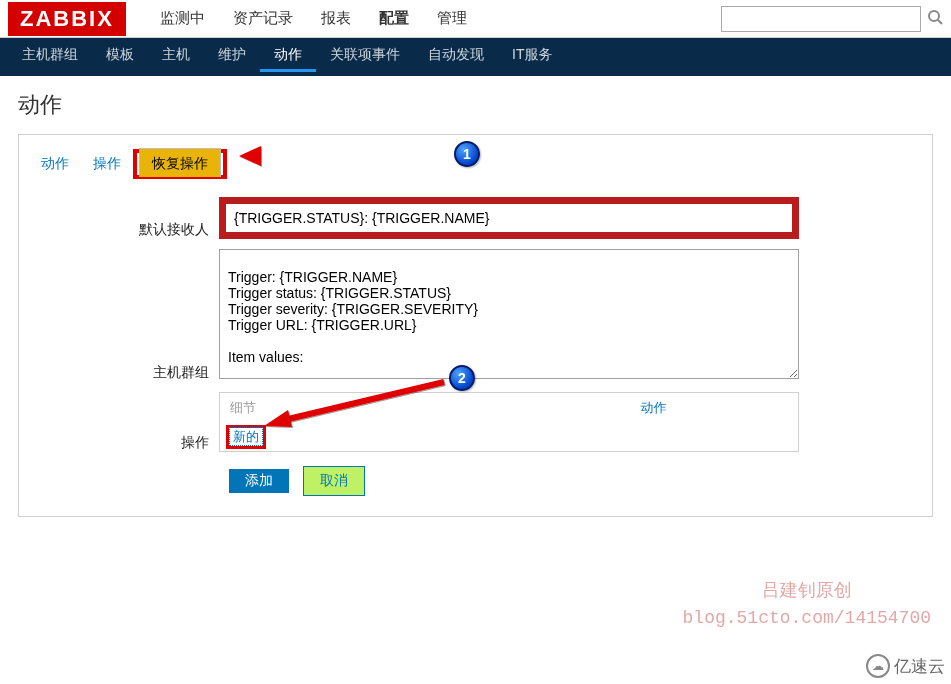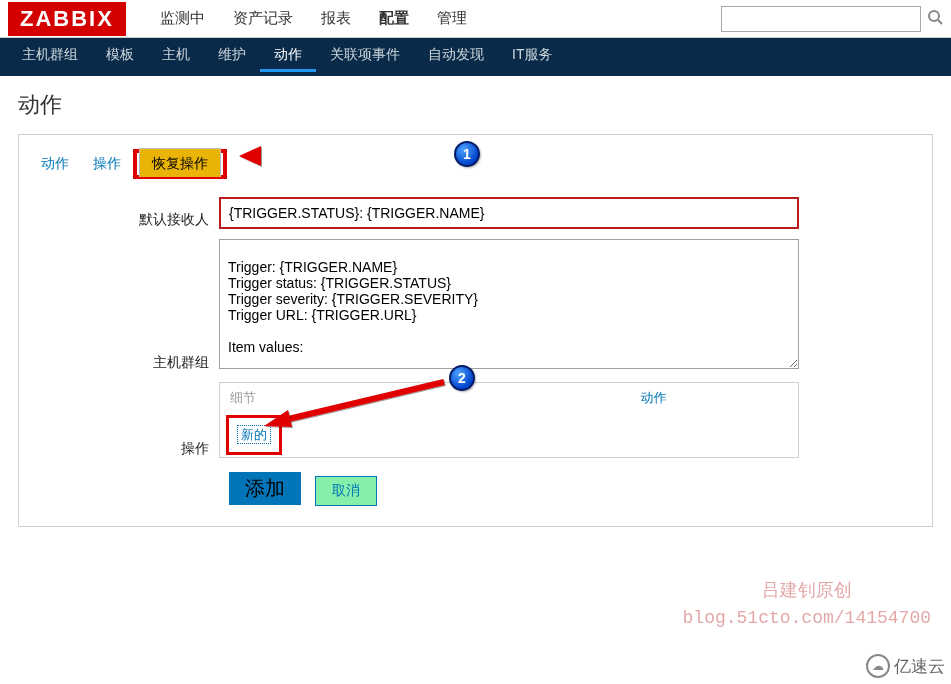--- a/index.html
+++ b/index.html
@@ -24,33 +24,33 @@
 
     .panel { border: 1px solid #d0d0d0; background: #fff; padding: 14px 10px 20px 10px; position: relative; }
     .tabs { display: flex; align-items: center; margin-bottom: 18px; }
     .tabs a { color: #0275b8; text-decoration: none; padding: 6px 12px; font-size: 14px; }
     .tabs a.selected { color: #000; background: #fff; }
     .highlight-red { border: 4px solid #e10000; padding: 2px; }
 
     .form-row { display: flex; margin-bottom: 10px; align-items: flex-end; }
     .form-label { width: 190px; text-align: right; padding: 6px 10px 0 0; color: #222; }
     .form-field { flex: 1; max-width: 580px; }
-    .form-field input[type=text] { width: 100%; padding: 6px 8px; border: 2px solid #b91c1c; font-size: 14px; }
+    .form-field input[type=text] { width: 100%; padding: 6px 8px; border: 7px solid #b91c1c; font-size: 14px; }
     .form-field textarea { width: 100%; padding: 19px 8px; border: 1px solid #a0a0a0; font-size: 14px; height: 130px; resize: both; font-family: Arial; }
 
     .ops-table { border: 1px solid #d0d0d0; width: 100%; }
     .ops-head { display: flex; }
     .ops-head .col { flex:1; padding: 6px 10px; color: #999; font-size: 13px; }
     .ops-head .col2 { text-align: center; color: #0275b8; }
     .ops-link { padding: 2px 6px; }
     .ops-link a { color: #0275b8; text-decoration: none; font-size: 13px; border: 1px dotted #0275b8; padding: 1px 3px; }
 
     .buttons { margin-top: 14px; margin-left: 200px; }
-    .btn-primary { background: #0275b8; color: #000000; border: none; padding: 3px 16px; font-size: 20px; cursor: pointer; }
-    .btn-default { background: #86efac; color: #0275b8; border: 1px solid #0275b8; padding: 5px 16px; font-size: 14px; cursor: pointer; margin-left: 10px; }
+    .btn-primary { background: #0275b8; color: #ffffff; border: none; padding: 3px 16px; font-size: 14px; cursor: pointer; }
+    .btn-default { background: #bef264; color: #0275b8; border: 1px solid #0275b8; padding: 5px 16px; font-size: 14px; cursor: pointer; margin-left: 10px; }
 
     .marker { position: absolute; width: 26px; height: 26px; border-radius: 50%; background: radial-gradient(circle at 35% 30%, #4da3ff 0%, #0044cc 70%); border: 2px solid #001a66; color: #fff; font-weight: bold; display:flex; align-items:center; justify-content:center; font-size: 14px; box-shadow: 1px 1px 2px rgba(0,0,0,0.3); }
     .arrow-svg { position: absolute; pointer-events: none; }
 
     .watermark1 { position: absolute; right: 20px; bottom: 52px; text-align: center; font-family: "Courier New", monospace; color: rgba(200,80,80,0.5); font-size: 18px; line-height: 1.5; pointer-events: none; }
     .watermark2 { position: absolute; right: 6px; bottom: 6px; color: #666; font-size: 17px; display:flex; align-items:center; gap:4px; pointer-events:none; }
     .wm-icon { width:24px; height:24px; border:2px solid #888; border-radius:50%; display:inline-flex; align-items:center; justify-content:center; font-size:12px; color:#888; }
 
     .page-wrap { position: relative; width: 951px; height: 684px; overflow: hidden; }
   </style>
@@ -145,21 +145,21 @@
 
     <div class="form-row">
       <div class="form-label">操作</div>
       <div class="form-field">
         <div class="ops-table">
           <div class="ops-head">
             <div class="col">细节</div>
             <div class="col col2">动作</div>
           </div>
           <div class="ops-link">
-            <span style="border:3px solid #e10000; display:inline-block; padding:8px;">
+            <span style="border:3px solid #e10000; display:inline-block; padding:0;">
               <a href="#">新的</a>
             </span>
           </div>
         </div>
       </div>
     </div>
 
     <div class="buttons">
       <button class="btn-primary">添加</button>
       <button class="btn-default">取消</button>

